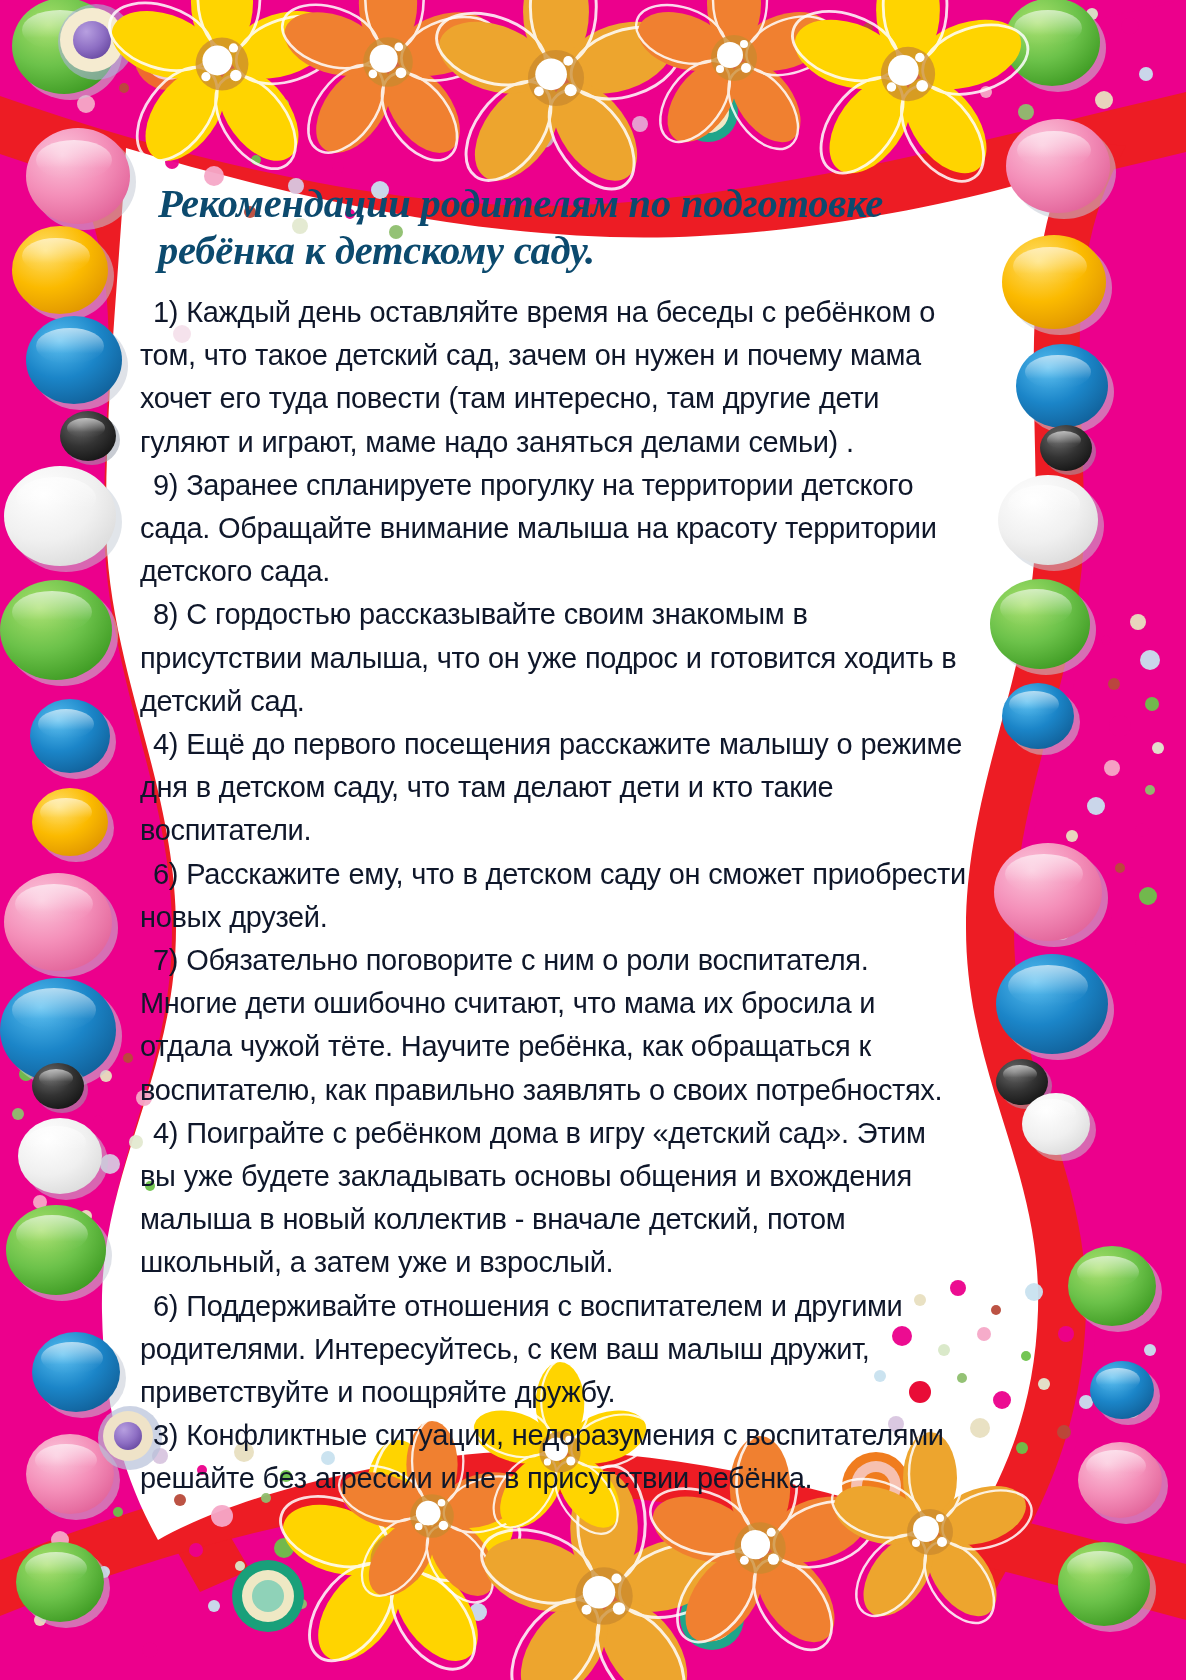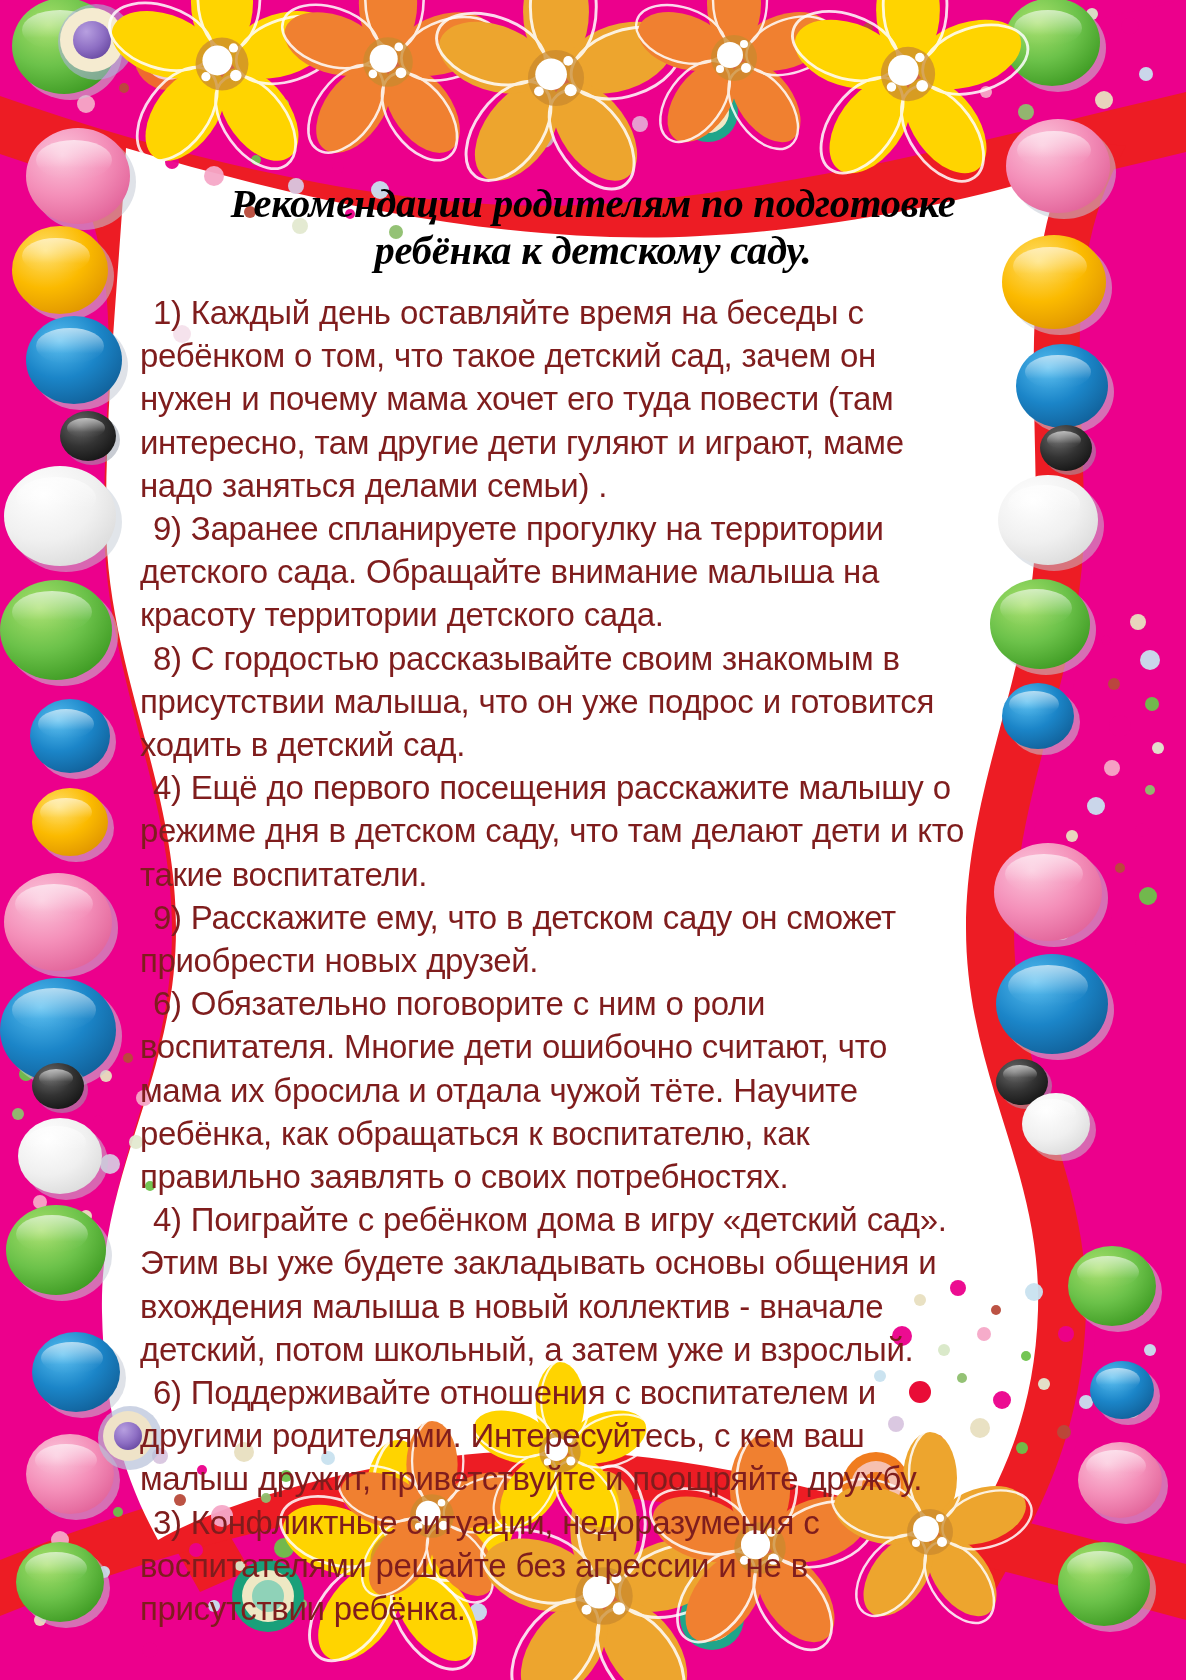--- a/index.html
+++ b/index.html
@@ -14,36 +14,36 @@
 
   
   #content{
     position:absolute;
     left:118px; top:128px;
     width:950px; height:1390px;
     z-index:40;
   }
   #title{
     margin:52px 40px 17px 40px;
-    text-align:center;
+    text-align:left;
     font-family:"Liberation Serif", serif;
     font-style:italic;
     font-weight:bold;
     font-size:40.5px;
     line-height:47px;
-    color:#000000;
+    color:#0c4a6e;
     letter-spacing:-0.2px;
   }
   #body-text{
     margin:16px 0 0 22px;
     width:826px;
     font-family:"Liberation Sans", sans-serif;
-    font-size:33px;
+    font-size:29px;
     line-height:43.2px;
-    color:#7f1d1d;
+    color:#0f172a;
     letter-spacing:-0.35px;
     word-spacing:0.4px;
   }
   .para{margin:0;text-indent:13px;}
   .para::first-line{}
 </style>
 </head>
 <body>
 
 <div id="poster">
@@ -612,21 +612,21 @@
     <h1 id="title">
       <span>Рекомендации родителям по подготовке</span><br>
       <span>ребёнка к детскому саду.</span>
     </h1>
 
     <div id="body-text">
       <p class="para">1) Каждый день оставляйте время на беседы с ребёнком о том, что такое детский сад, зачем он нужен и почему мама хочет его туда повести (там интересно, там другие дети гуляют и играют, маме надо заняться делами семьи) .</p>
       <p class="para">9) Заранее спланируете прогулку на территории детского сада. Обращайте внимание малыша на красоту территории детского сада.</p>
       <p class="para">8) С гордостью рассказывайте своим знакомым в присутствии малыша, что он уже подрос и готовится ходить в детский сад.</p>
       <p class="para">4) Ещё до первого посещения расскажите малышу о режиме дня в детском саду, что там делают дети и кто такие воспитатели.</p>
-      <p class="para">9) Расскажите ему, что в детском саду он сможет приобрести новых друзей.</p>
-      <p class="para">6) Обязательно поговорите с ним о роли воспитателя. Многие дети ошибочно считают, что мама их бросила и отдала чужой тёте. Научите ребёнка, как обращаться к воспитателю, как правильно заявлять о своих потребностях.</p>
+      <p class="para">6) Расскажите ему, что в детском саду он сможет приобрести новых друзей.</p>
+      <p class="para">7) Обязательно поговорите с ним о роли воспитателя. Многие дети ошибочно считают, что мама их бросила и отдала чужой тёте. Научите ребёнка, как обращаться к воспитателю, как правильно заявлять о своих потребностях.</p>
       <p class="para">4) Поиграйте с ребёнком дома в игру «детский сад». Этим вы уже будете закладывать основы общения и вхождения малыша в новый коллектив - вначале детский, потом школьный, а затем уже и взрослый.</p>
       <p class="para">6) Поддерживайте отношения с воспитателем и другими родителями. Интересуйтесь, с кем ваш малыш дружит, приветствуйте и поощряйте дружбу.</p>
       <p class="para">3) Конфликтные ситуации, недоразумения с воспитателями решайте без агрессии и не в присутствии ребёнка.</p>
     </div>
 
   </div>
 </div>
 
 </body></html>

